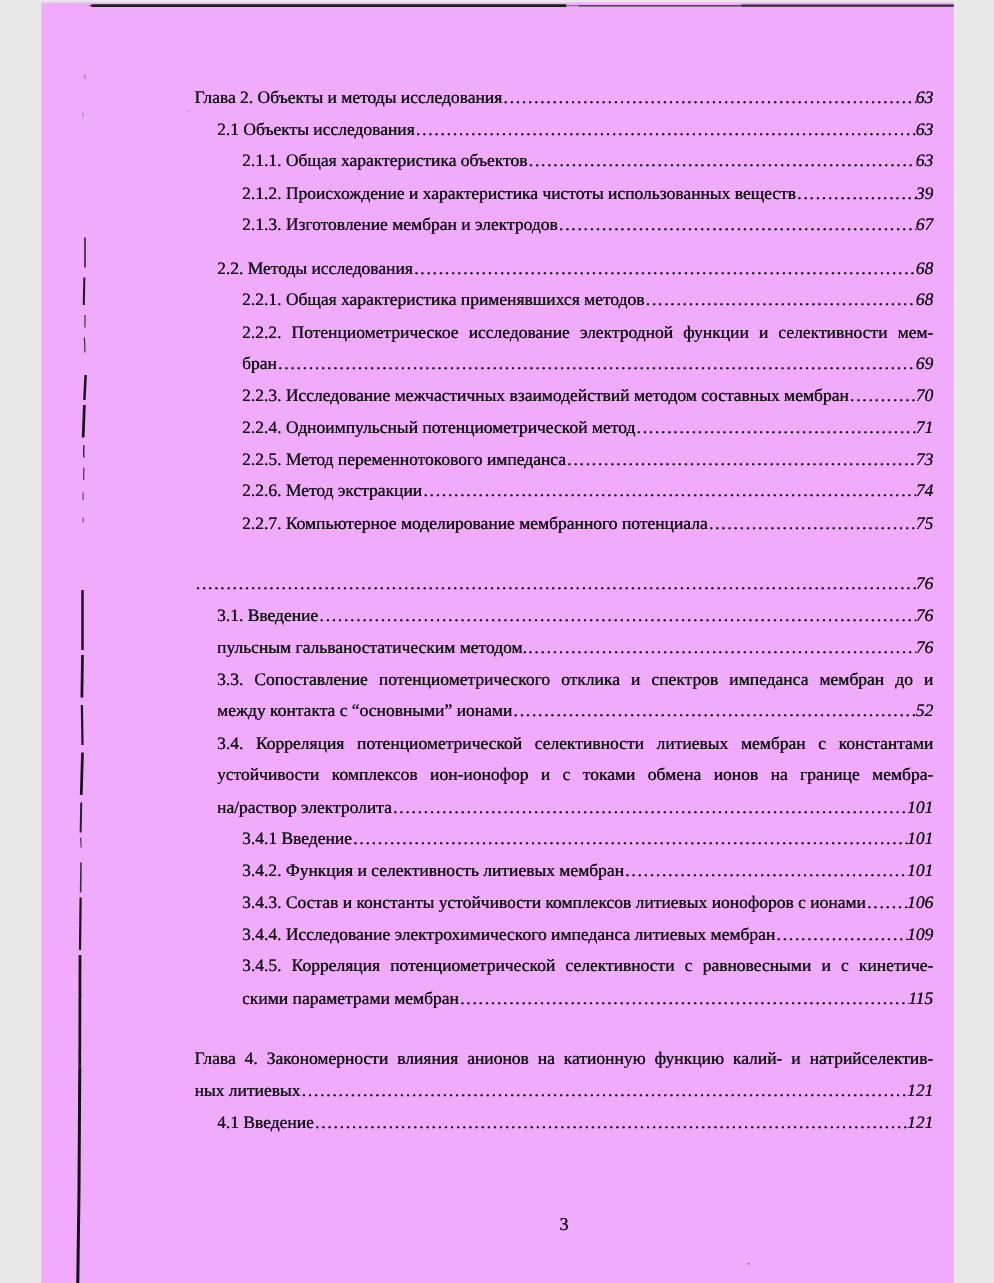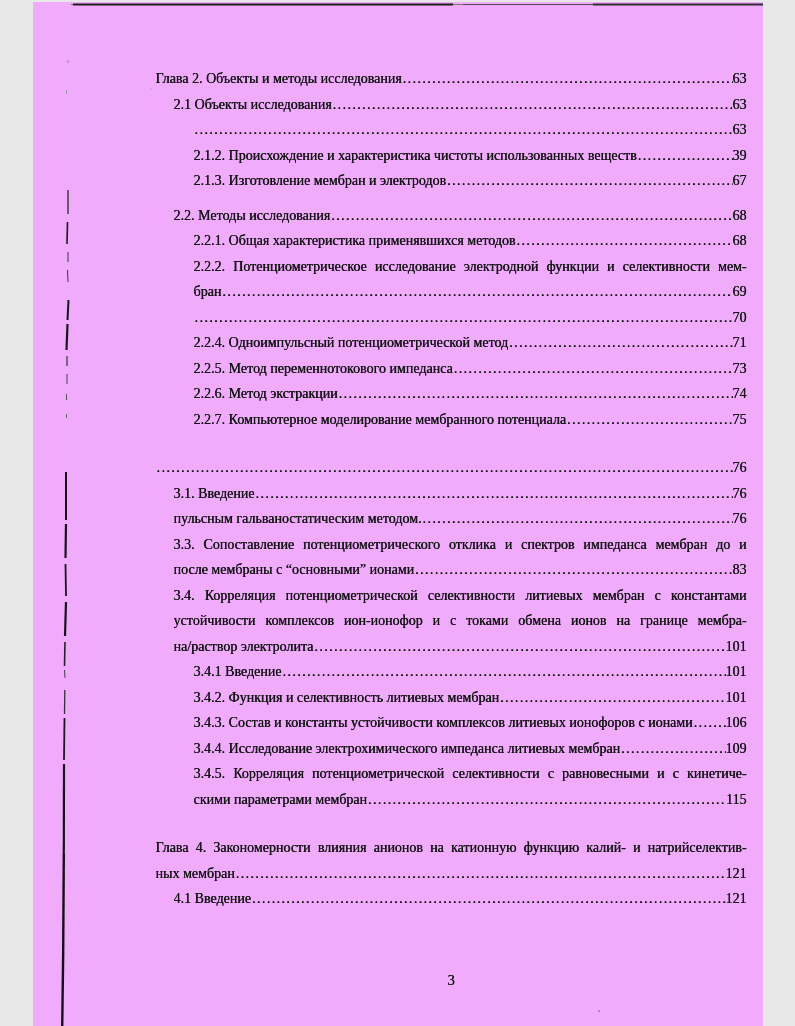--- a/index.html
+++ b/index.html
@@ -49,21 +49,21 @@
   }
   .lastline .t { flex: 0 0 auto; }
   .dots {
     flex: 1 1 auto;
     min-width: 0;
     overflow: hidden;
     white-space: nowrap;
     letter-spacing: 1.4px;
     margin-left: 1px;
   }
-  .pg { flex: 0 0 auto; text-align: right; }
+  .pg { flex: 0 0 auto; text-align: right; font-style: italic; }
   .footer {
     position: absolute;
     top: 966px;
     left: 123px;
     width: 591px;
     text-align: center;
     font-size: 14.5px;
     line-height: 25.5px;
     text-shadow: 0.35px 0 0 currentColor;
   }
@@ -119,20 +119,21 @@
       </div>
       <div class="entry l1">
         <div class="line lastline">
           <span class="t">2.1 Объекты исследования</span>
           <span class="dots">................................................................................................................................................................................................................................................</span>
           <span class="pg">63</span>
         </div>
       </div>
       <div class="entry l2">
         <div class="line lastline">
+          <span class="t">2.1.1. Общая характеристика объектов</span>
           <span class="dots">................................................................................................................................................................................................................................................</span>
           <span class="pg">63</span>
         </div>
       </div>
       <div class="entry l2">
         <div class="line lastline">
           <span class="t">2.1.2. Происхождение и характеристика чистоты использованных веществ</span>
           <span class="dots">................................................................................................................................................................................................................................................</span>
           <span class="pg">39</span>
         </div>
@@ -161,20 +162,21 @@
       <div class="entry l2">
         <div class="line jline" style="word-spacing: 4.58px;">2.2.2. Потенциометрическое исследование электродной функции и селективности мем-</div>
         <div class="line lastline">
           <span class="t">бран</span>
           <span class="dots">................................................................................................................................................................................................................................................</span>
           <span class="pg">69</span>
         </div>
       </div>
       <div class="entry l2">
         <div class="line lastline">
+          <span class="t">2.2.3. Исследование межчастичных взаимодействий методом составных мембран</span>
           <span class="dots">................................................................................................................................................................................................................................................</span>
           <span class="pg">70</span>
         </div>
       </div>
       <div class="entry l2">
         <div class="line lastline">
           <span class="t">2.2.4. Одноимпульсный потенциометрической метод</span>
           <span class="dots">................................................................................................................................................................................................................................................</span>
           <span class="pg">71</span>
         </div>
@@ -216,23 +218,23 @@
       <div class="entry l1">
         <div class="line lastline">
           <span class="t">пульсным гальваностатическим методом.</span>
           <span class="dots">................................................................................................................................................................................................................................................</span>
           <span class="pg">76</span>
         </div>
       </div>
       <div class="entry l1">
         <div class="line jline" style="word-spacing: 5.35px;">3.3. Сопоставление потенциометрического отклика и спектров импеданса мембран до и</div>
         <div class="line lastline">
-          <span class="t">после мембраны с “основными” ионами</span>
-          <span class="dots">................................................................................................................................................................................................................................................</span>
-          <span class="pg">83</span>
+          <span class="t">между контакта с “основными” ионами</span>
+          <span class="dots">................................................................................................................................................................................................................................................</span>
+          <span class="pg">52</span>
         </div>
       </div>
       <div class="entry l1">
         <div class="line jline" style="word-spacing: 6.63px;">3.4. Корреляция потенциометрической селективности литиевых мембран с константами</div>
         <div class="line jline" style="word-spacing: 6.43px;">устойчивости комплексов ион-ионофор и с токами обмена ионов на границе мембра-</div>
         <div class="line lastline">
           <span class="t">на/раствор электролита</span>
           <span class="dots">................................................................................................................................................................................................................................................</span>
           <span class="pg">101</span>
         </div>
@@ -269,21 +271,21 @@
         <div class="line jline" style="word-spacing: 4.63px;">3.4.5. Корреляция потенциометрической селективности с равновесными и с кинетиче-</div>
         <div class="line lastline">
           <span class="t">скими параметрами мембран</span>
           <span class="dots">................................................................................................................................................................................................................................................</span>
           <span class="pg">115</span>
         </div>
       </div>
       <div class="entry l0 gap2">
         <div class="line jline" style="word-spacing: 3.66px;">Глава 4. Закономерности влияния анионов на катионную функцию калий- и натрийселектив-</div>
         <div class="line lastline">
-          <span class="t">ных мембран</span>
+          <span class="t">ных литиевых</span>
           <span class="dots">................................................................................................................................................................................................................................................</span>
           <span class="pg">121</span>
         </div>
       </div>
       <div class="entry l1">
         <div class="line lastline">
           <span class="t">4.1 Введение</span>
           <span class="dots">................................................................................................................................................................................................................................................</span>
           <span class="pg">121</span>
         </div>

